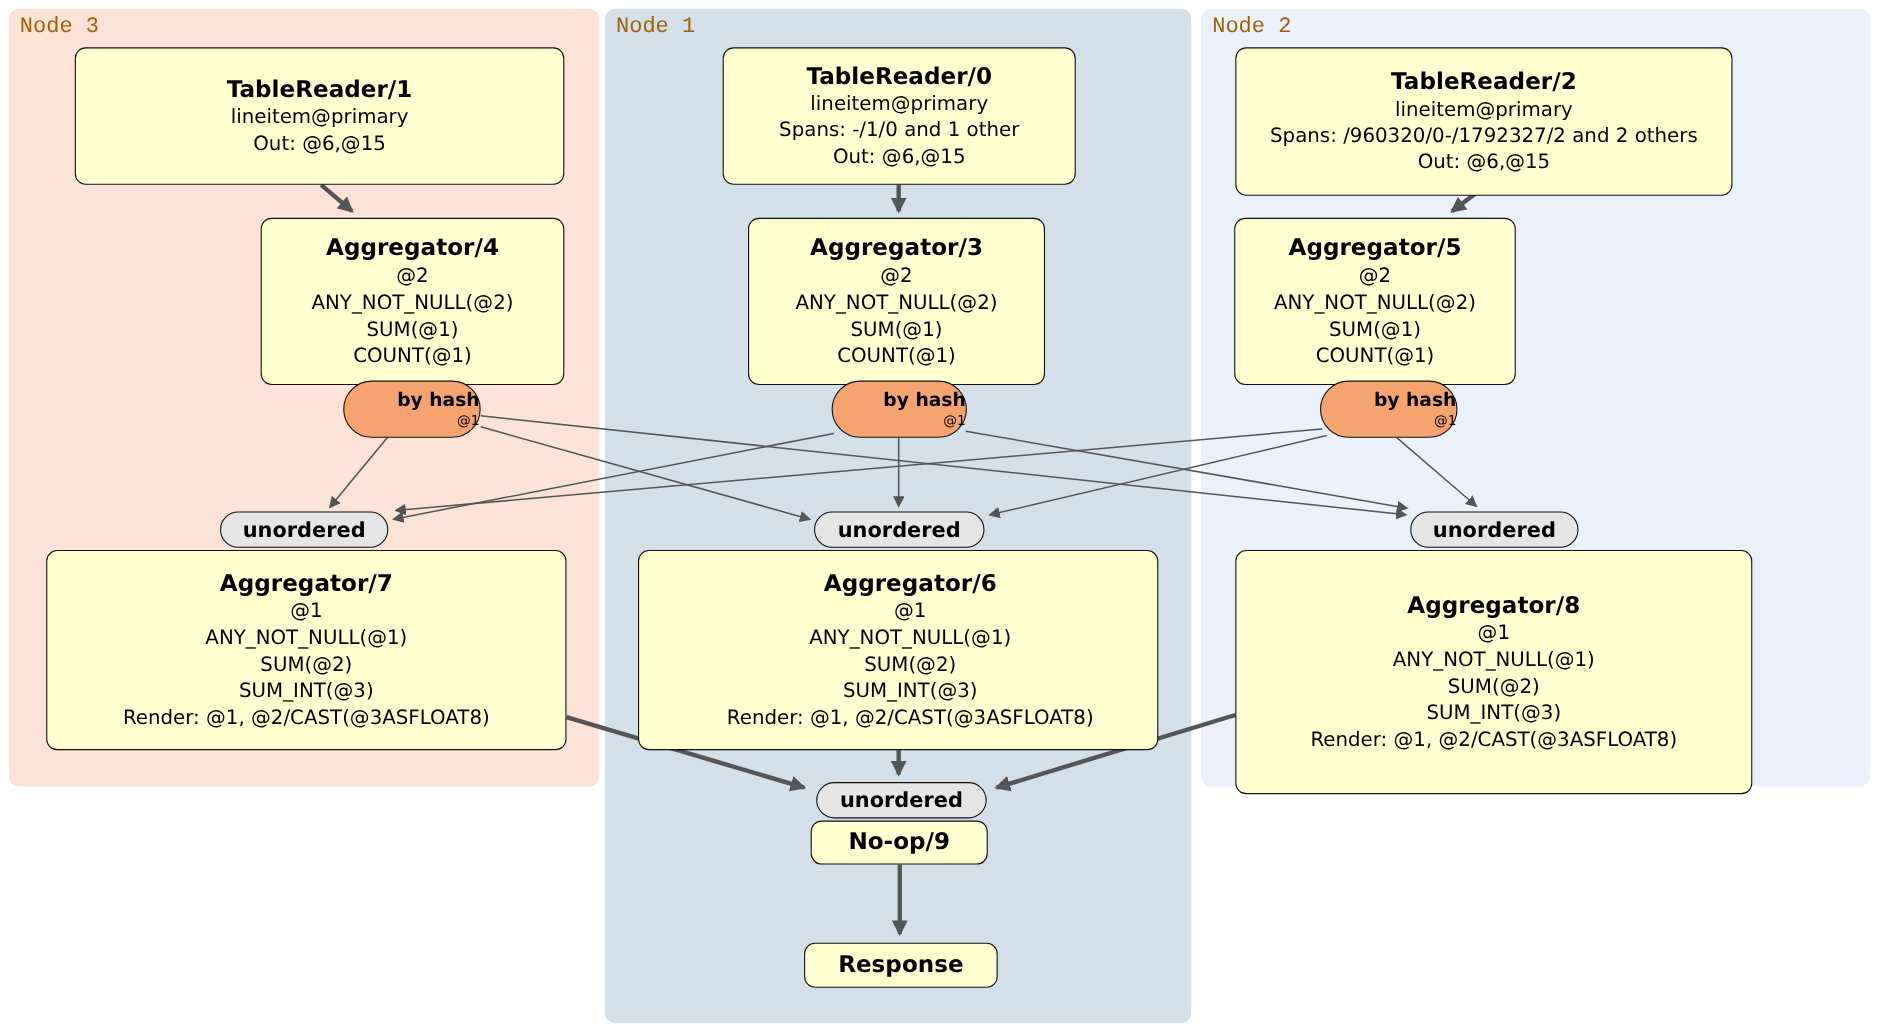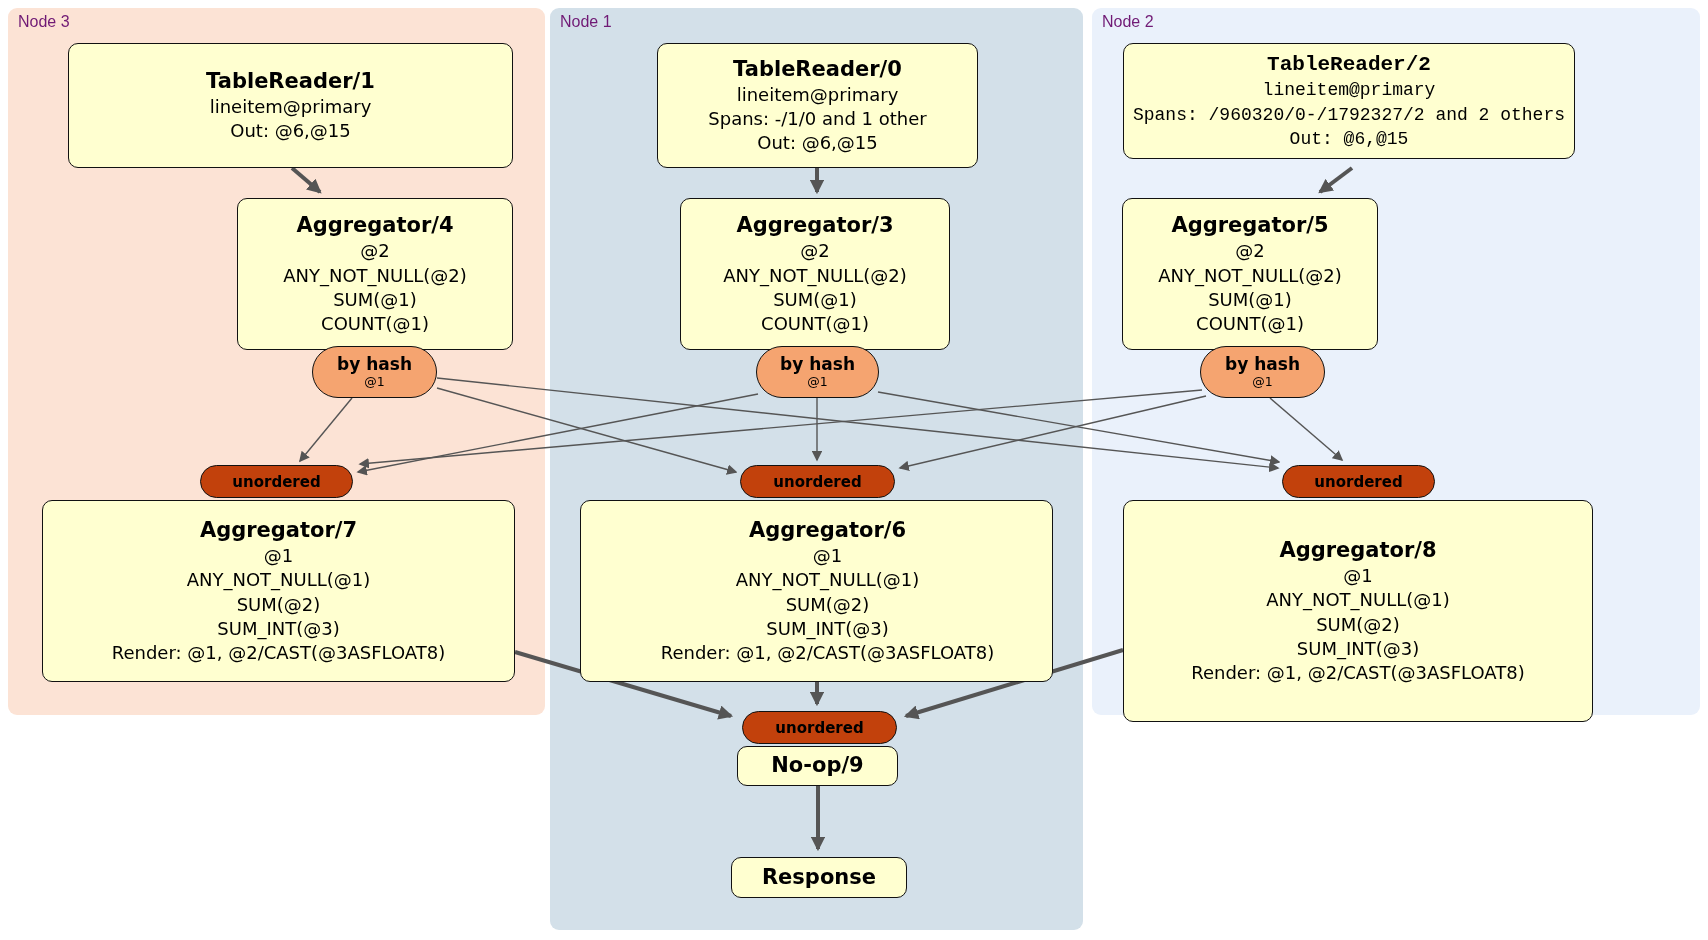--- a/index.html
+++ b/index.html
@@ -2,36 +2,36 @@
 <html><head>
 <meta charset="utf-8">
 <style>
   html,body{margin:0;padding:0;background:#ffffff;}
   body{width:1708px;height:940px;position:relative;overflow:hidden;
        font-family:"DejaVu Sans","Liberation Sans",sans-serif;color:#000;}
   .panel{position:absolute;border-radius:9px;}
   #panel-node3{left:8px;top:8px;width:537px;height:707px;background:#fce3d5;}
   #panel-node1{left:550px;top:8px;width:533px;height:922px;background:#d3e0e9;}
   #panel-node2{left:1092px;top:8px;width:608px;height:707px;background:#eaf1fb;}
-  .panel-label{position:absolute;font-family:Liberation Sans, sans-serif;
-       font-size:16px;color:#701a75;}
+  .panel-label{position:absolute;font-family:Liberation Mono, monospace;
+       font-size:20px;color:#a16207;}
   #edges{position:absolute;left:0;top:0;z-index:2;}
   .box{position:absolute;z-index:3;background:#ffffd0;border:1.7px solid #111;
        border-radius:10px;display:flex;flex-direction:column;align-items:center;
        justify-content:center;text-align:right;box-sizing:border-box;padding:2px 6px;}
   .box .title{font-weight:bold;font-size:21px;line-height:1.3;white-space:nowrap;}
   .box .line{font-size:18px;line-height:1.34;white-space:nowrap;}
   .router{position:absolute;z-index:4;background:#f5a470;border:1.7px solid #111;
-       border-radius:26px;display:flex;flex-direction:column;align-items:center;
+       border-radius:26px;display:flex;flex-direction:column;align-items:flex-end;
        justify-content:center;box-sizing:border-box;}
   .router .rlabel{font-weight:bold;font-size:17px;line-height:1.15;}
   .router .rsub{font-size:12.5px;line-height:1.1;}
-  .sync{position:absolute;z-index:4;background:#c2410c;border:1.7px solid #111;
+  .sync{position:absolute;z-index:4;background:#e5e5e5;border:1.7px solid #111;
        border-radius:17px;display:flex;align-items:center;justify-content:center;
-       font-weight:bold;font-size:15px;box-sizing:border-box;}
+       font-weight:bold;font-size:19px;box-sizing:border-box;}
 </style>
 </head>
 <body>
 
 <div class="panel" id="panel-node3">
   <div class="panel-label" style="left:10px;top:5px;">Node 3</div>
 </div>
 <div class="panel" id="panel-node1">
   <div class="panel-label" style="left:10px;top:5px;">Node 1</div>
 </div>
@@ -78,21 +78,21 @@
   <div class="line">Out: @6,@15</div>
 </div>
 
 <div class="box" style="left:657px;top:43px;width:321px;height:125px;">
   <div class="title">TableReader/0</div>
   <div class="line">lineitem@primary</div>
   <div class="line">Spans: -/1/0 and 1 other</div>
   <div class="line">Out: @6,@15</div>
 </div>
 
-<div class="box" style="left:1123px;top:43px;width:452px;height:116px;font-family:Liberation Mono, monospace;">
+<div class="box" style="left:1123px;top:43px;width:452px;height:135px;">
   <div class="title">TableReader/2</div>
   <div class="line">lineitem@primary</div>
   <div class="line">Spans: /960320/0-/1792327/2 and 2 others</div>
   <div class="line">Out: @6,@15</div>
 </div>
 
 <div class="box" style="left:237px;top:198px;width:276px;height:152px;">
   <div class="title">Aggregator/4</div>
   <div class="line">@2</div>
   <div class="line">ANY_NOT_NULL(@2)</div>

